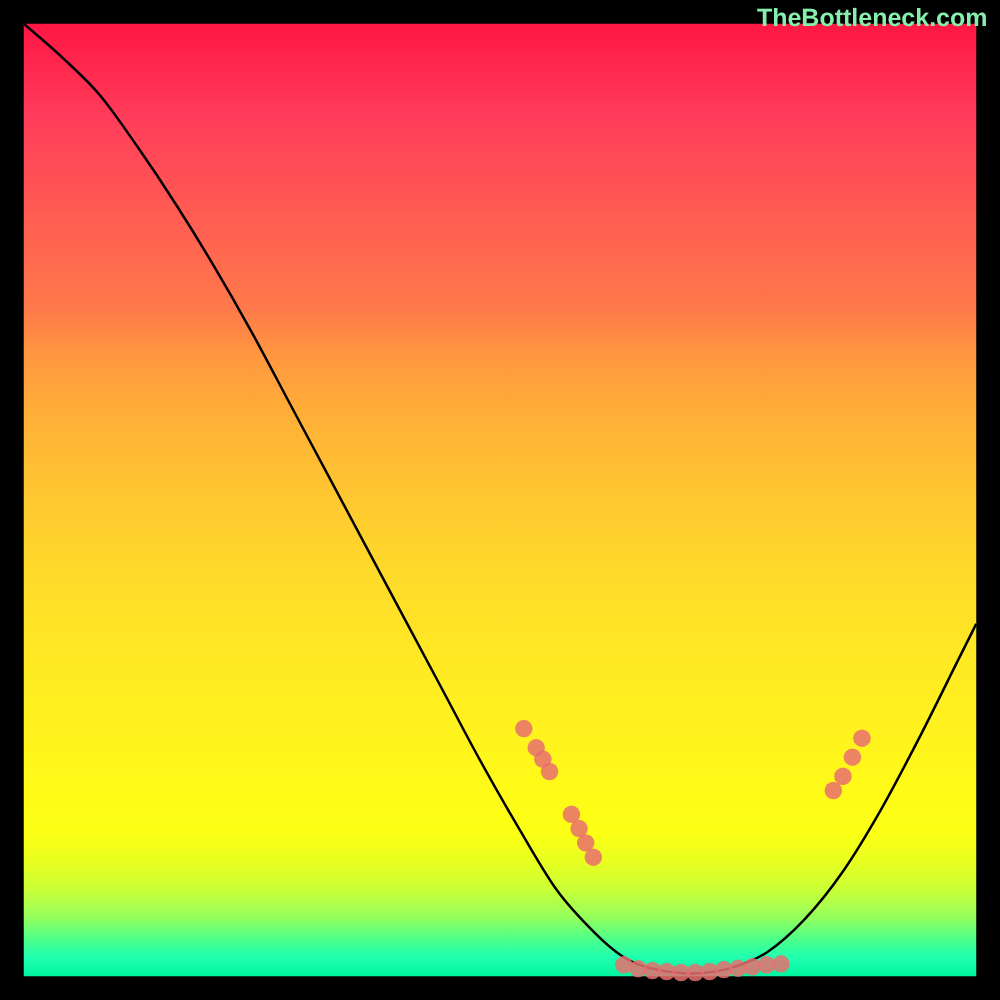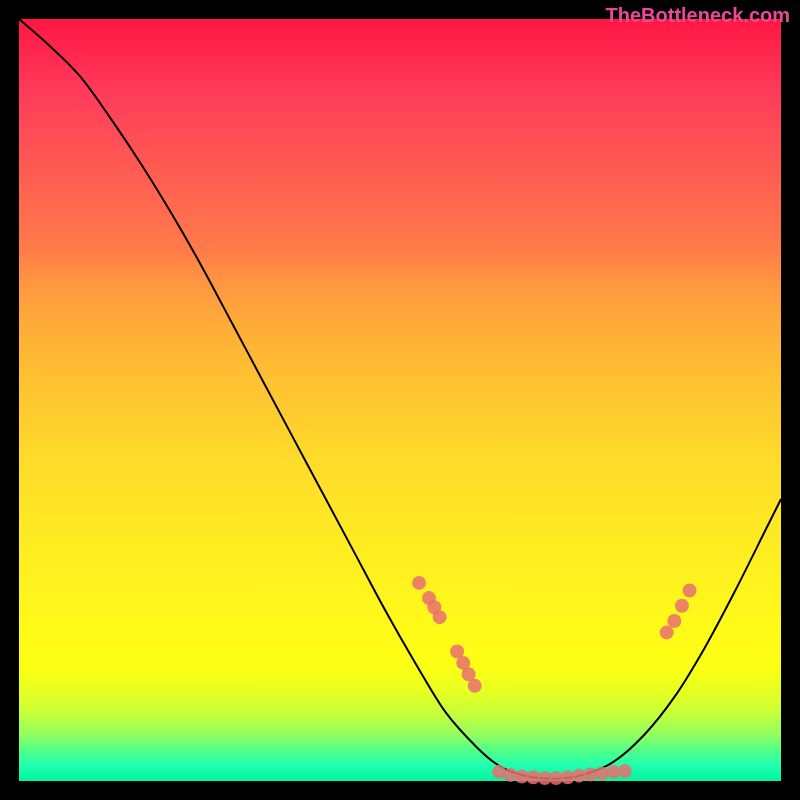--- a/index.html
+++ b/index.html
@@ -7,21 +7,21 @@
     width: 800px;
     height: 800px;
     background: #000;
     position: relative;
     font-family: Arial, sans-serif;
   }
   .watermark {
     position: absolute;
     top: 4px;
     right: 10px;
-    color: #ec4899;
+    color: #86efac;
     font-size: 20px;
     font-weight: bold;
     z-index: 10;
   }
   .plot-area {
     position: absolute;
     left: 19px;
     top: 19px;
     width: 762px;
     height: 762px;

